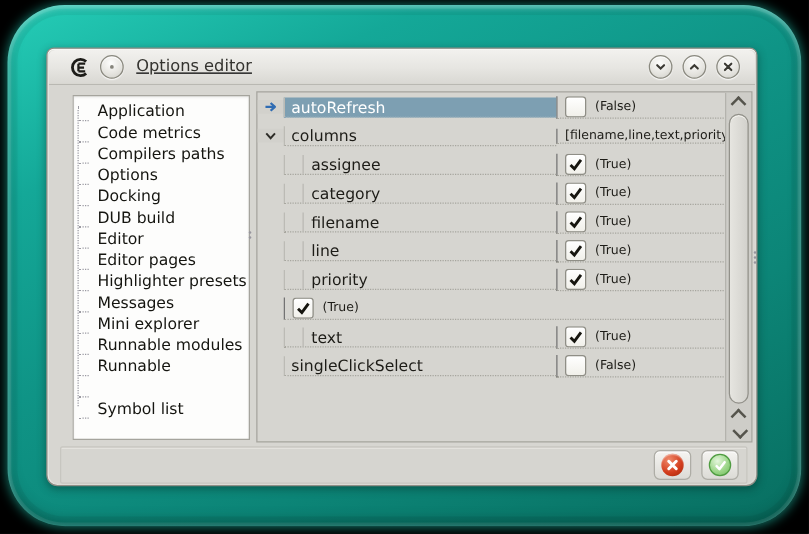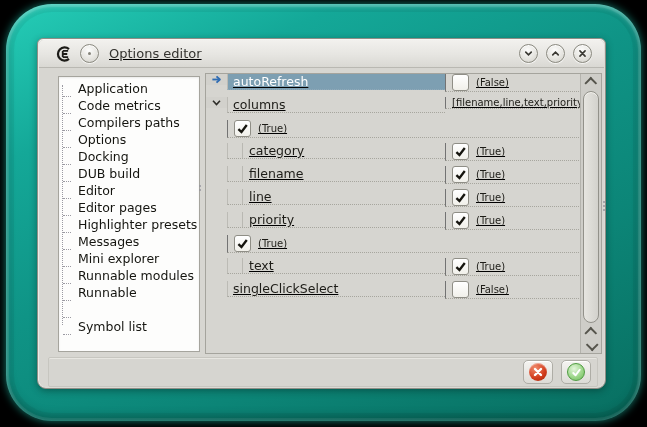--- a/index.html
+++ b/index.html
@@ -44,21 +44,21 @@
   .lab{padding:0 3px;border:1px solid transparent;border-radius:3px;line-height:14px;}
   .lab.selpill{background:#cfe2ee;border-color:#7ca6c2;}
 
   
   .grip{position:absolute;display:flex;flex-direction:column;gap:2px;align-items:center;}
   .grip i{width:2px;height:2px;background:#97969e;border-radius:50%;}
 
   
   .grid{position:absolute;left:167px;top:34px;width:397px;height:281px;background:#d6d5d0;
     border:1px solid #a5a49d;box-sizing:border-box;overflow:hidden;}
-  .grow{display:flex;height:23px;box-sizing:border-box;align-items:flex-start;text-decoration:underline;}
+  .grow{display:flex;height:23px;box-sizing:border-box;align-items:center;}
   .gut{width:21px;flex:0 0 auto;background:#d2d1cc;display:flex;align-items:center;justify-content:center;}
   .name{width:218px;flex:0 0 auto;display:flex;align-items:center;font-size:12.5px;color:#1d1c17;
     padding-left:5px;box-sizing:border-box;border-left:1px solid #bcbbb5;border-bottom:1px dotted #a7a69e;position:relative;}
   .grow.child .name{padding-left:21px;}
   .grow.child .name::before{content:'';position:absolute;left:14px;top:0;bottom:0;border-left:1px solid #b9b8b2;}
   .name.namesel{background:var(--sel,#7d9fb2);color:#fff;border-bottom:1px dotted #8fa9b8;}
   .val{flex:1 1 auto;display:flex;align-items:center;font-size:10px;color:#1d1c17;
     border-left:1px solid #737373;border-bottom:1px dotted #a7a69e;padding-left:6px;overflow:hidden;box-sizing:border-box;}
   .cb{width:15px;height:15px;border:1px solid #8f8e86;border-radius:3px;margin-right:7px;flex:0 0 auto;
     background:linear-gradient(#ffffff,#f1f0ea);box-shadow:inset 0 1px 1px rgba(255,255,255,.9);
@@ -218,20 +218,21 @@
                   <path d="M2.2 4 L6 8.3 L9.8 4" stroke="#2e2d28" stroke-width="1.7" fill="none"></path>
                 </svg>
               </span>
               <div class="name">columns</div>
               <div class="val">
                 <span class="vtext clip">[filename,line,text,priority,assigne</span>
               </div>
             </div>
             <div class="grow child">
               <span class="gut"></span>
+              <div class="name">assignee</div>
               <div class="val">
                 <span class="cb">
                   <svg width="13" height="13" viewBox="0 0 14 14">
                     <path d="M2.6 7.6 L5.9 10.8 L11.6 3.2" stroke="#16150f" stroke-width="2.5" fill="none"></path>
                   </svg>
                 </span>
                 <span class="vtext">(True)</span>
               </div>
             </div>
             <div class="grow child">

